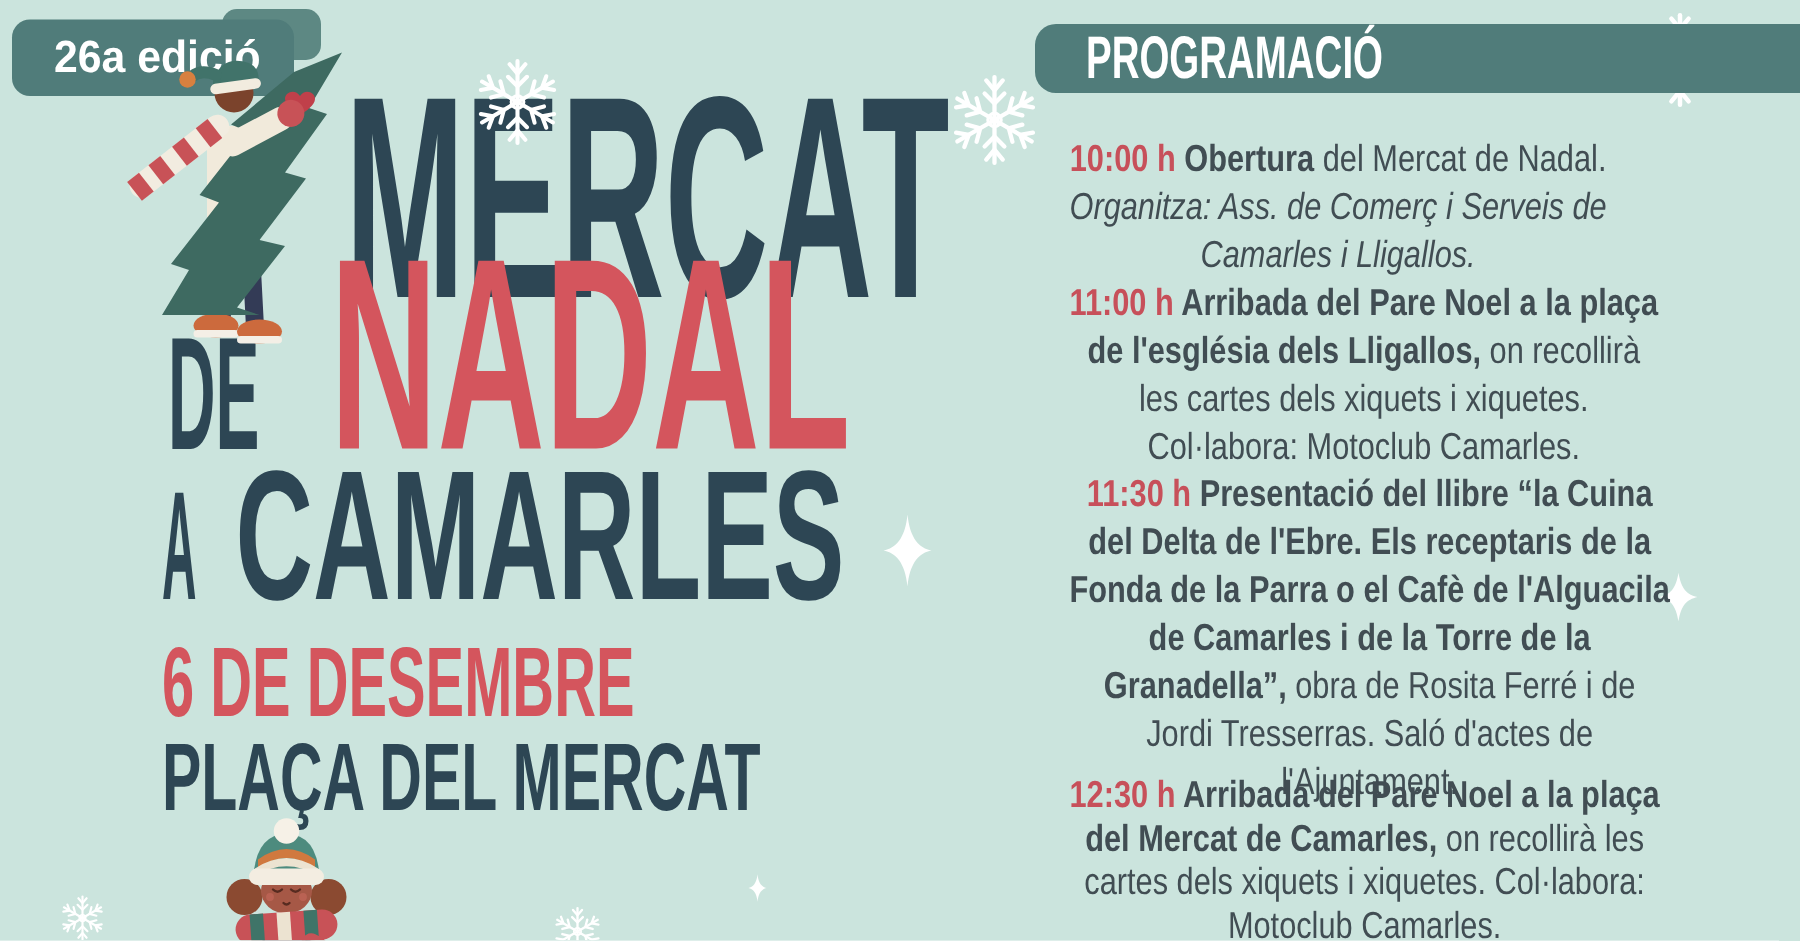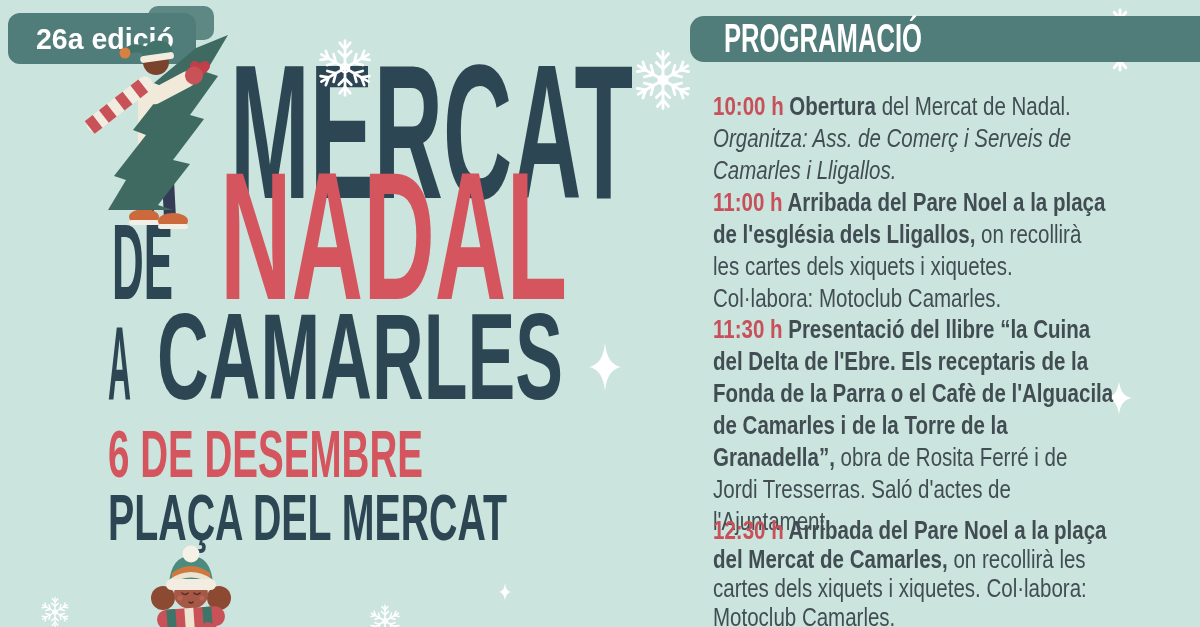--- a/index.html
+++ b/index.html
@@ -1,19 +1,20 @@
 <!DOCTYPE html>
 <html><head>
 <meta charset="utf-8">
 <style>
   html,body{margin:0;padding:0;}
   .poster{
     position:relative; width:1200px; height:627px; overflow:hidden;
     background:#cbe4dd;
     font-family:"Liberation Sans", sans-serif;
+    text-align:center;
   }
   .layer{position:absolute; inset:0; pointer-events:none;}
   svg text{font-family:"Liberation Sans", sans-serif;}
 
   
   .badge-under{
     position:absolute; left:148px; top:6px; width:66px; height:34px;
     background:#5d8883; border-radius:10px; z-index:2;
   }
   .badge{

